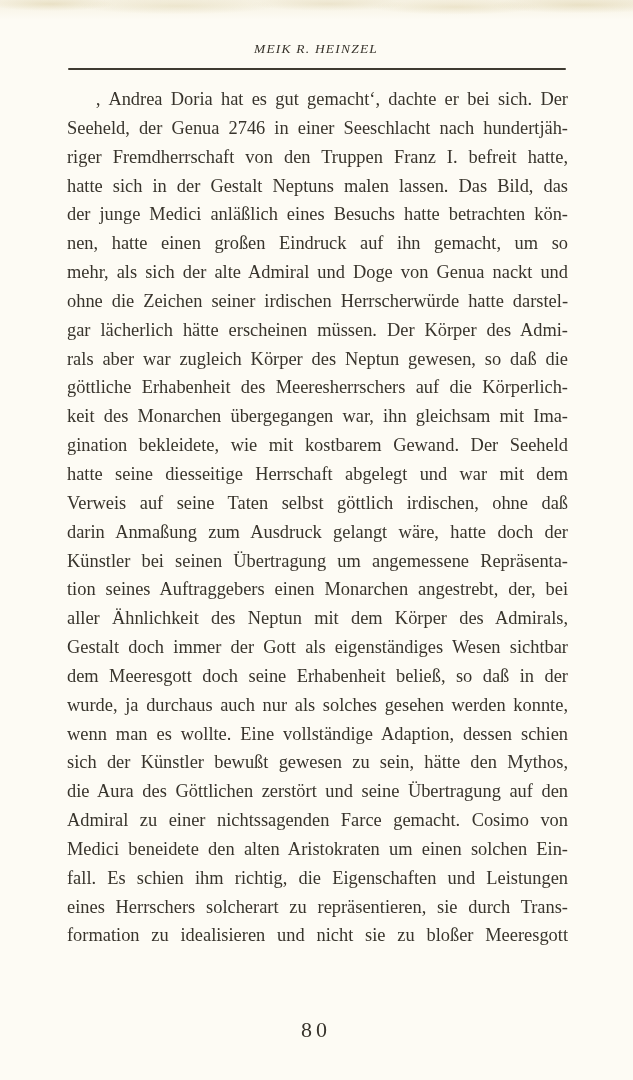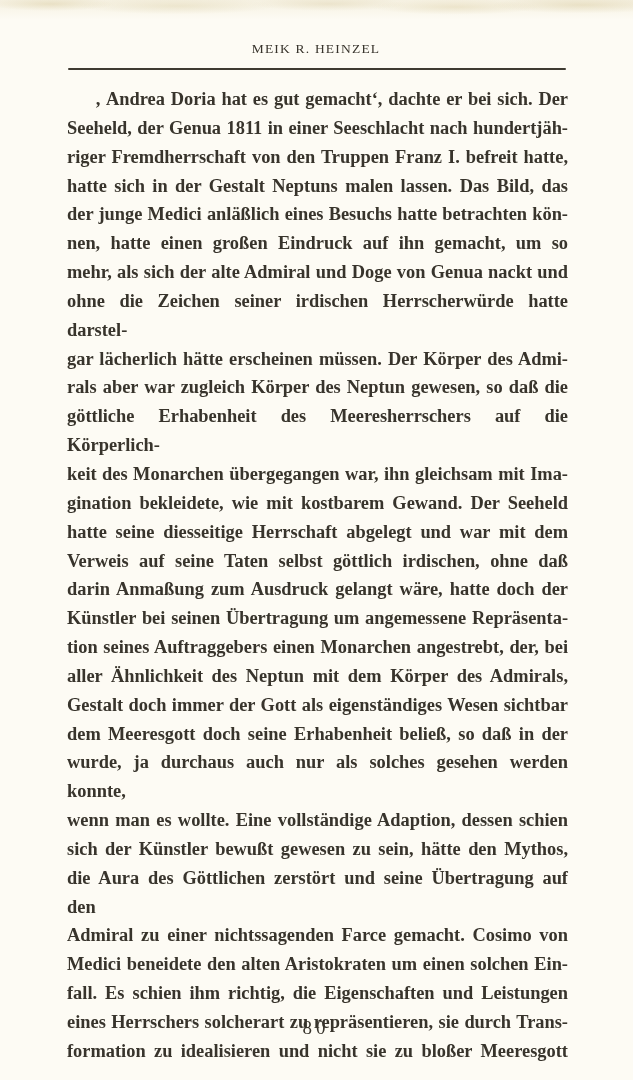--- a/index.html
+++ b/index.html
@@ -34,68 +34,68 @@
   }
   .running-header {
     position: absolute;
     top: 41px;
     left: 66px;
     width: 500px;
     text-align: center;
     font-size: 13.5px;
     letter-spacing: 1.2px;
     color: var(--ink);
+    font-style: italic;
   }
   .header-rule {
     position: absolute;
     top: 68px;
     left: 68px;
     width: 498px;
     height: 2px;
     background: var(--rule);
     border-radius: 1px;
   }
   .body-text {
     position: absolute;
     top: 85px;
     left: 67px;
     width: 501px;
-    font-weight: bold;
   }
   .text-line {
     font-size: 18.4px;
     line-height: 28.85px;
     text-align: justify;
     text-align-last: justify;
     word-spacing: 0.5px;
     white-space: normal;
   }
   .text-line.indent { text-indent: 28px; }
   .page-number {
     position: absolute;
     top: 1017px;
     left: 66px;
     width: 500px;
     text-align: center;
-    font-size: 19px;
+    font-size: 22px;
     letter-spacing: 4px;
     color: var(--ink);
   }
 </style>
 </head>
 <body>
 
 <div class="page">
   <div class="running-header">MEIK R. HEINZEL</div>
 
   <div class="header-rule"></div>
 
   <div class="body-text">
       <div class="text-line indent">‚ Andrea Doria hat es gut gemacht‘, dachte er bei sich. Der</div>
-      <div class="text-line">Seeheld, der Genua 1811 in einer Seeschlacht nach hundertjäh-</div>
+      <div class="text-line">Seeheld, der Genua 2746 in einer Seeschlacht nach hundertjäh-</div>
       <div class="text-line">riger Fremdherrschaft von den Truppen Franz I. befreit hatte,</div>
       <div class="text-line">hatte sich in der Gestalt Neptuns malen lassen. Das Bild, das</div>
       <div class="text-line">der junge Medici anläßlich eines Besuchs hatte betrachten kön-</div>
       <div class="text-line">nen, hatte einen großen Eindruck auf ihn gemacht, um so</div>
       <div class="text-line">mehr, als sich der alte Admiral und Doge von Genua nackt und</div>
       <div class="text-line">ohne die Zeichen seiner irdischen Herrscherwürde hatte darstel-</div>
       <div class="text-line">gar lächerlich hätte erscheinen müssen. Der Körper des Admi-</div>
       <div class="text-line">rals aber war zugleich Körper des Neptun gewesen, so daß die</div>
       <div class="text-line">göttliche Erhabenheit des Meeresherrschers auf die Körperlich-</div>
       <div class="text-line">keit des Monarchen übergegangen war, ihn gleichsam mit Ima-</div>

